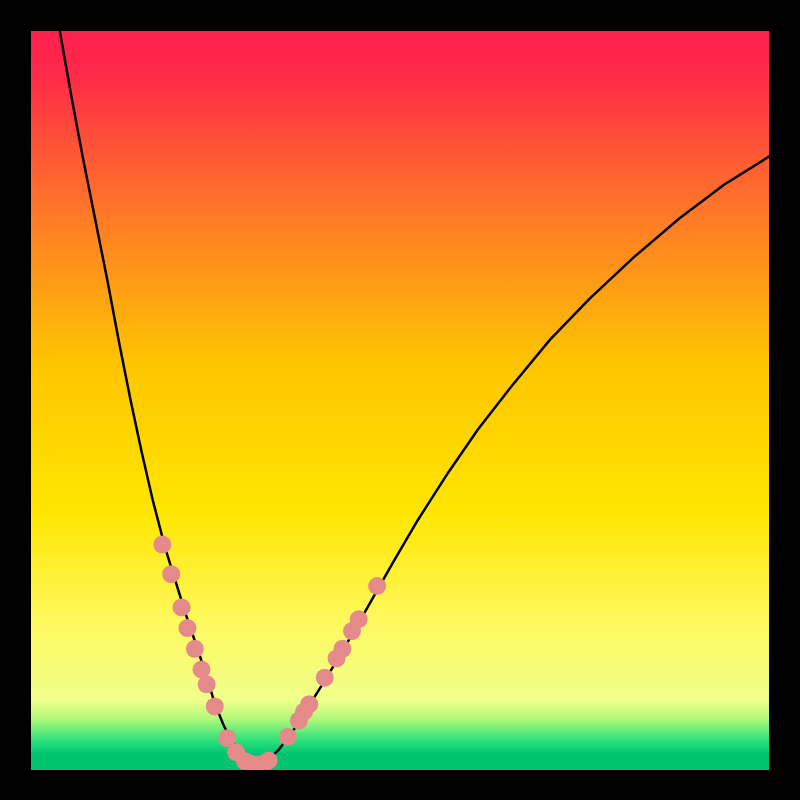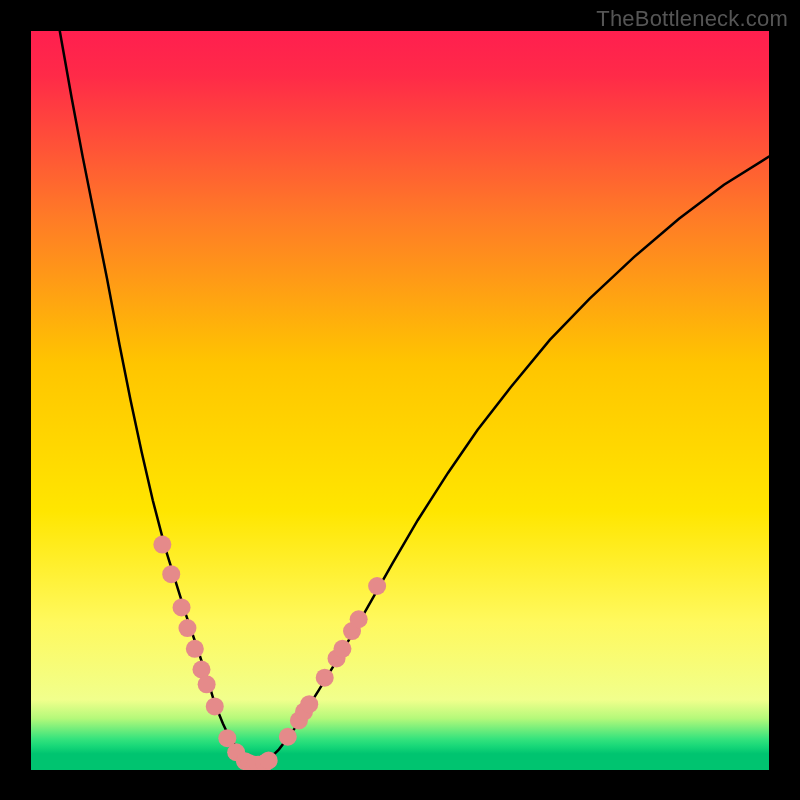--- a/index.html
+++ b/index.html
@@ -31,21 +31,20 @@
     left: 0;
     top: 0;
     width: 800px;
     height: 800px;
   }
 </style>
 </head>
 <body>
 
 <div class="root">
-  <div class="watermark">TheBottleneck.com</div>
 
   <svg class="chart" viewBox="0 0 800 800">
     <defs>
       <linearGradient id="bg-grad" x1="0" y1="0" x2="0" y2="1">
           <stop offset="0%" stop-color="#ff1f4f"></stop>
           <stop offset="6%" stop-color="#ff2a48"></stop>
           <stop offset="25%" stop-color="#ff7a27"></stop>
           <stop offset="45%" stop-color="#ffc500"></stop>
           <stop offset="65%" stop-color="#ffe600"></stop>
           <stop offset="80%" stop-color="#fff95e"></stop>

